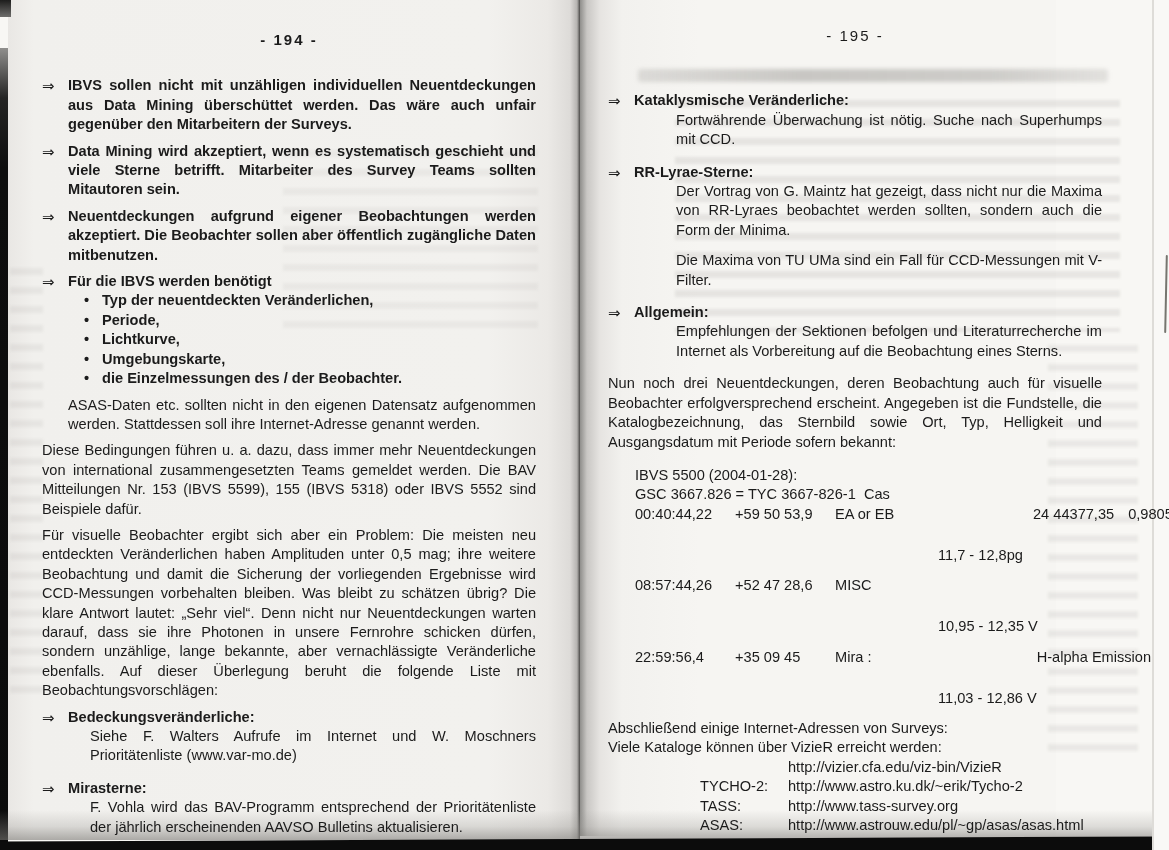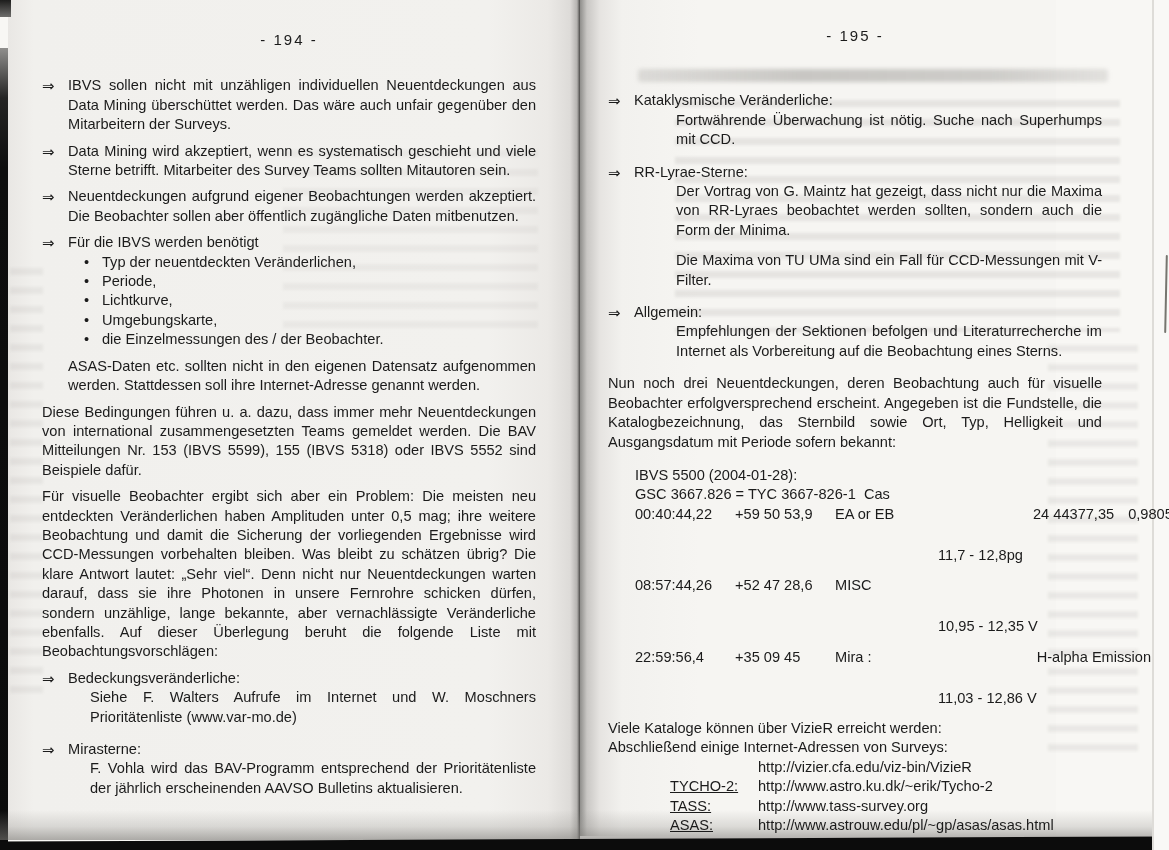--- a/index.html
+++ b/index.html
@@ -34,49 +34,49 @@
   .ghost-lines{background:repeating-linear-gradient(180deg,rgba(118,116,112,0.13) 0px,rgba(118,116,112,0.13) 7px,rgba(0,0,0,0) 7px,rgba(0,0,0,0) 19px);filter:blur(1.4px);}
   .ghost-r1{left:95px;top:100px;width:445px;height:232px;}
   .ghost-r2{left:468px;top:345px;width:90px;height:418px;opacity:.85;}
   .ghost-l1{left:275px;top:150px;width:255px;height:185px;opacity:.55;}
   .ghost-l2{left:2px;top:268px;width:33px;height:430px;opacity:.7;}
   
   .content{position:absolute;top:0;z-index:2;font-size:14.6px;line-height:19.4px;}
   .page-left .content{left:34px;width:494px;padding-top:30px;}
   .page-right .content{left:28px;width:494px;padding-top:26px;}
   .page-num{text-align:center;letter-spacing:2px;font-size:15px;}
-  .page-left .page-num{margin-bottom:27px;}
+  .page-left .page-num{margin-bottom:27px;font-weight:bold;}
   .page-right .page-num{margin-bottom:46px;}
   p{margin:0;}
   .j{text-align:justify;}
   .blk{margin-bottom:7px;}
   .arrow-row{display:flex;align-items:flex-start;}
   .arrow{flex:0 0 26px;font-size:15px;line-height:19.4px;}
-  .arrow-row .txt{flex:1 1 auto;}
+  .arrow-row .txt{flex:1 1 auto;font-weight:bold;}
   .page-left .blk.topic{margin-top:6px;margin-bottom:13px;}
   .page-right .blk.topic{margin-bottom:13px;}
   .page-right .blk.para{margin-top:3px;margin-bottom:14px;}
   .body-ind{margin-top:0;}
   .page-left .body-ind{margin-left:48px;}
   .page-right .body-ind{margin-left:68px;}
   .body-ind + .body-ind{margin-top:11px;}
   .bullet-row{display:flex;margin-left:16px;}
   .bullet{flex:0 0 18px;}
   .indent1{margin-left:26px;}
   .blk.data{margin-left:27px;margin-bottom:11px;white-space:pre-wrap;}
   .drow{display:flex;white-space:nowrap;}
   .dc{flex:0 0 auto;}
   .dc:nth-child(1){min-width:100px;}
   .dc:nth-child(2){min-width:100px;}
   .dc:nth-child(3){min-width:103px;}
   .dc:nth-child(4){min-width:95px;margin-top:41px;}
   .dc:nth-child(5){min-width:70px;padding-right:14px;}
   .blk.addr{margin-top:6px;}
   .arow{display:flex;white-space:nowrap;}
-  .alabel{flex:0 0 88px;margin-left:62px;text-decoration:underline;}
+  .alabel{flex:0 0 88px;margin-left:92px;}
 </style>
 </head>
 <body>
 
 <div class="scan">
 
   <div class="page page-left">
     <div class="ghost ghost-lines ghost-l1"></div>
     <div class="ghost ghost-lines ghost-l2"></div>
     <div class="content">
@@ -194,22 +194,22 @@
               <span class="dc">10,95 - 12,35 V</span>
             </div></div>
           <div class="blk data"><div class="drow">
               <span class="dc">22:59:56,4</span>
               <span class="dc">+35 09 45</span>
               <span class="dc">Mira :</span>
               <span class="dc">11,03 - 12,86 V</span>
               <span class="dc">H-alpha Emission</span>
             </div></div>
           <div class="blk addr">
+            <p>Abschließend einige Internet-Adressen von Surveys:</p>
             <p>Viele Kataloge können über VizieR erreicht werden:</p>
-            <p>Abschließend einige Internet-Adressen von Surveys:</p>
             <div class="arow">
               <span class="alabel"></span>
               <span class="aurl">http://vizier.cfa.edu/viz-bin/VizieR</span>
             </div>
             <div class="arow">
               <span class="alabel">TYCHO-2:</span>
               <span class="aurl">http://www.astro.ku.dk/~erik/Tycho-2</span>
             </div>
             <div class="arow">
               <span class="alabel">TASS:</span>

